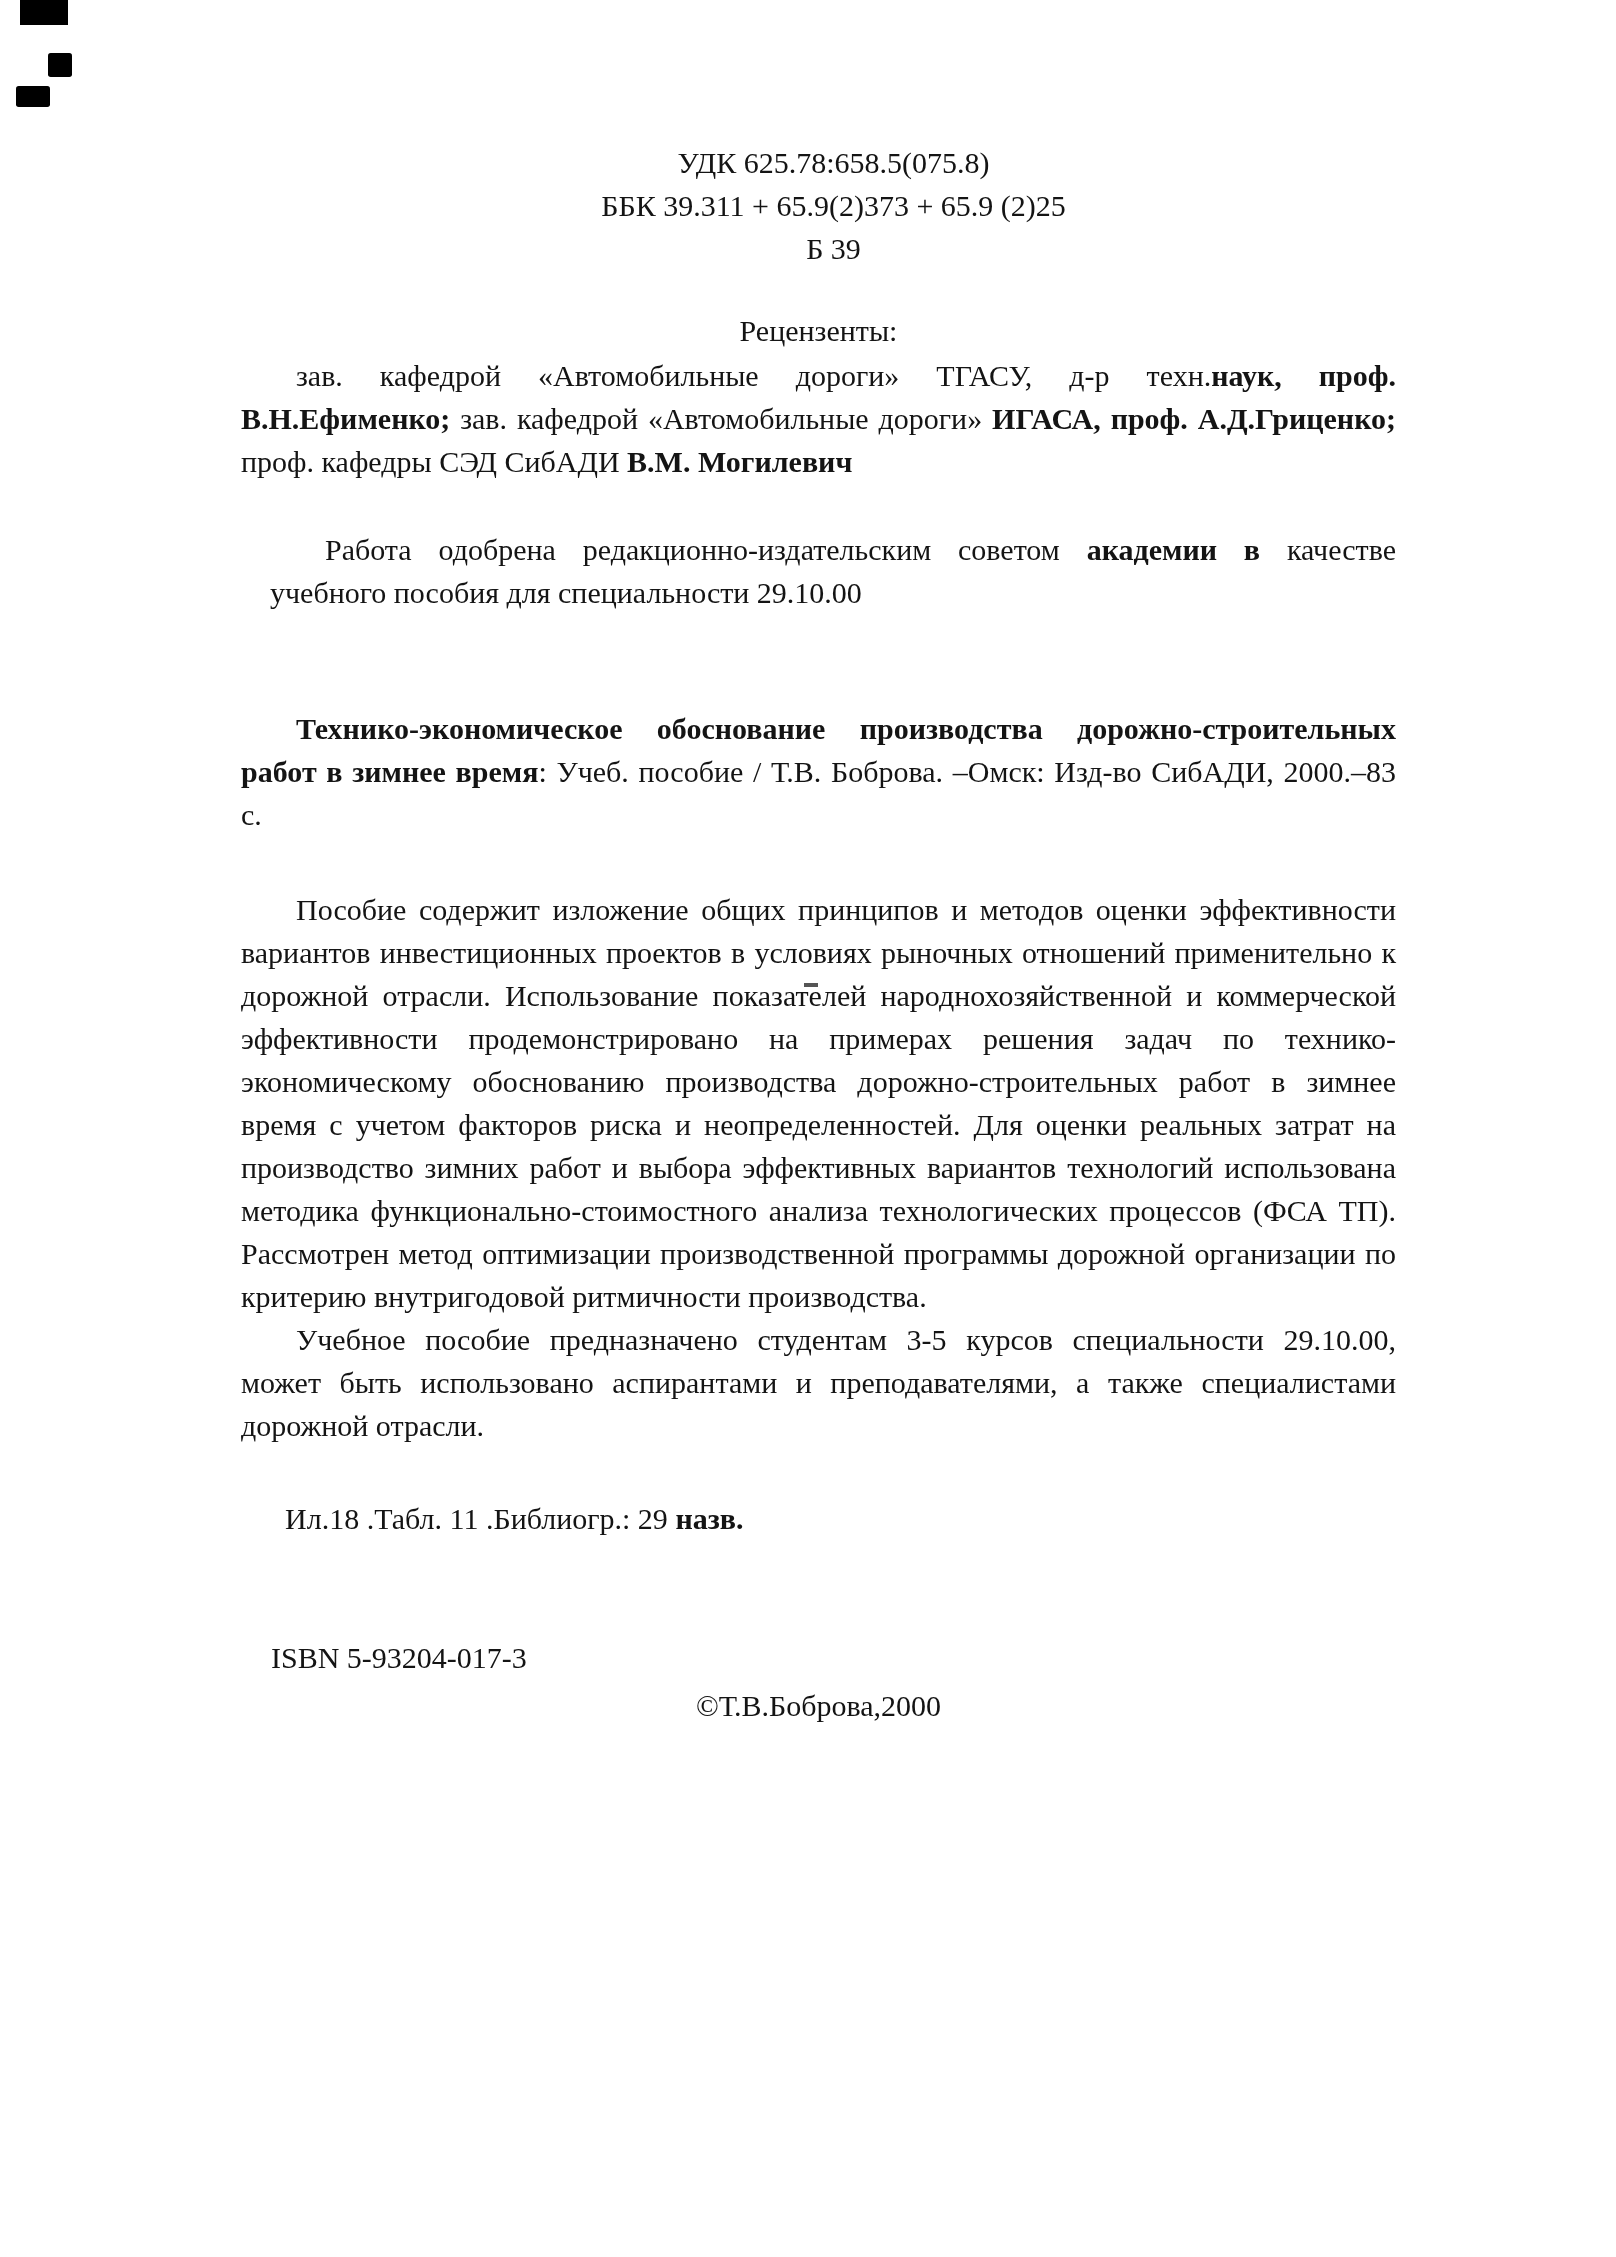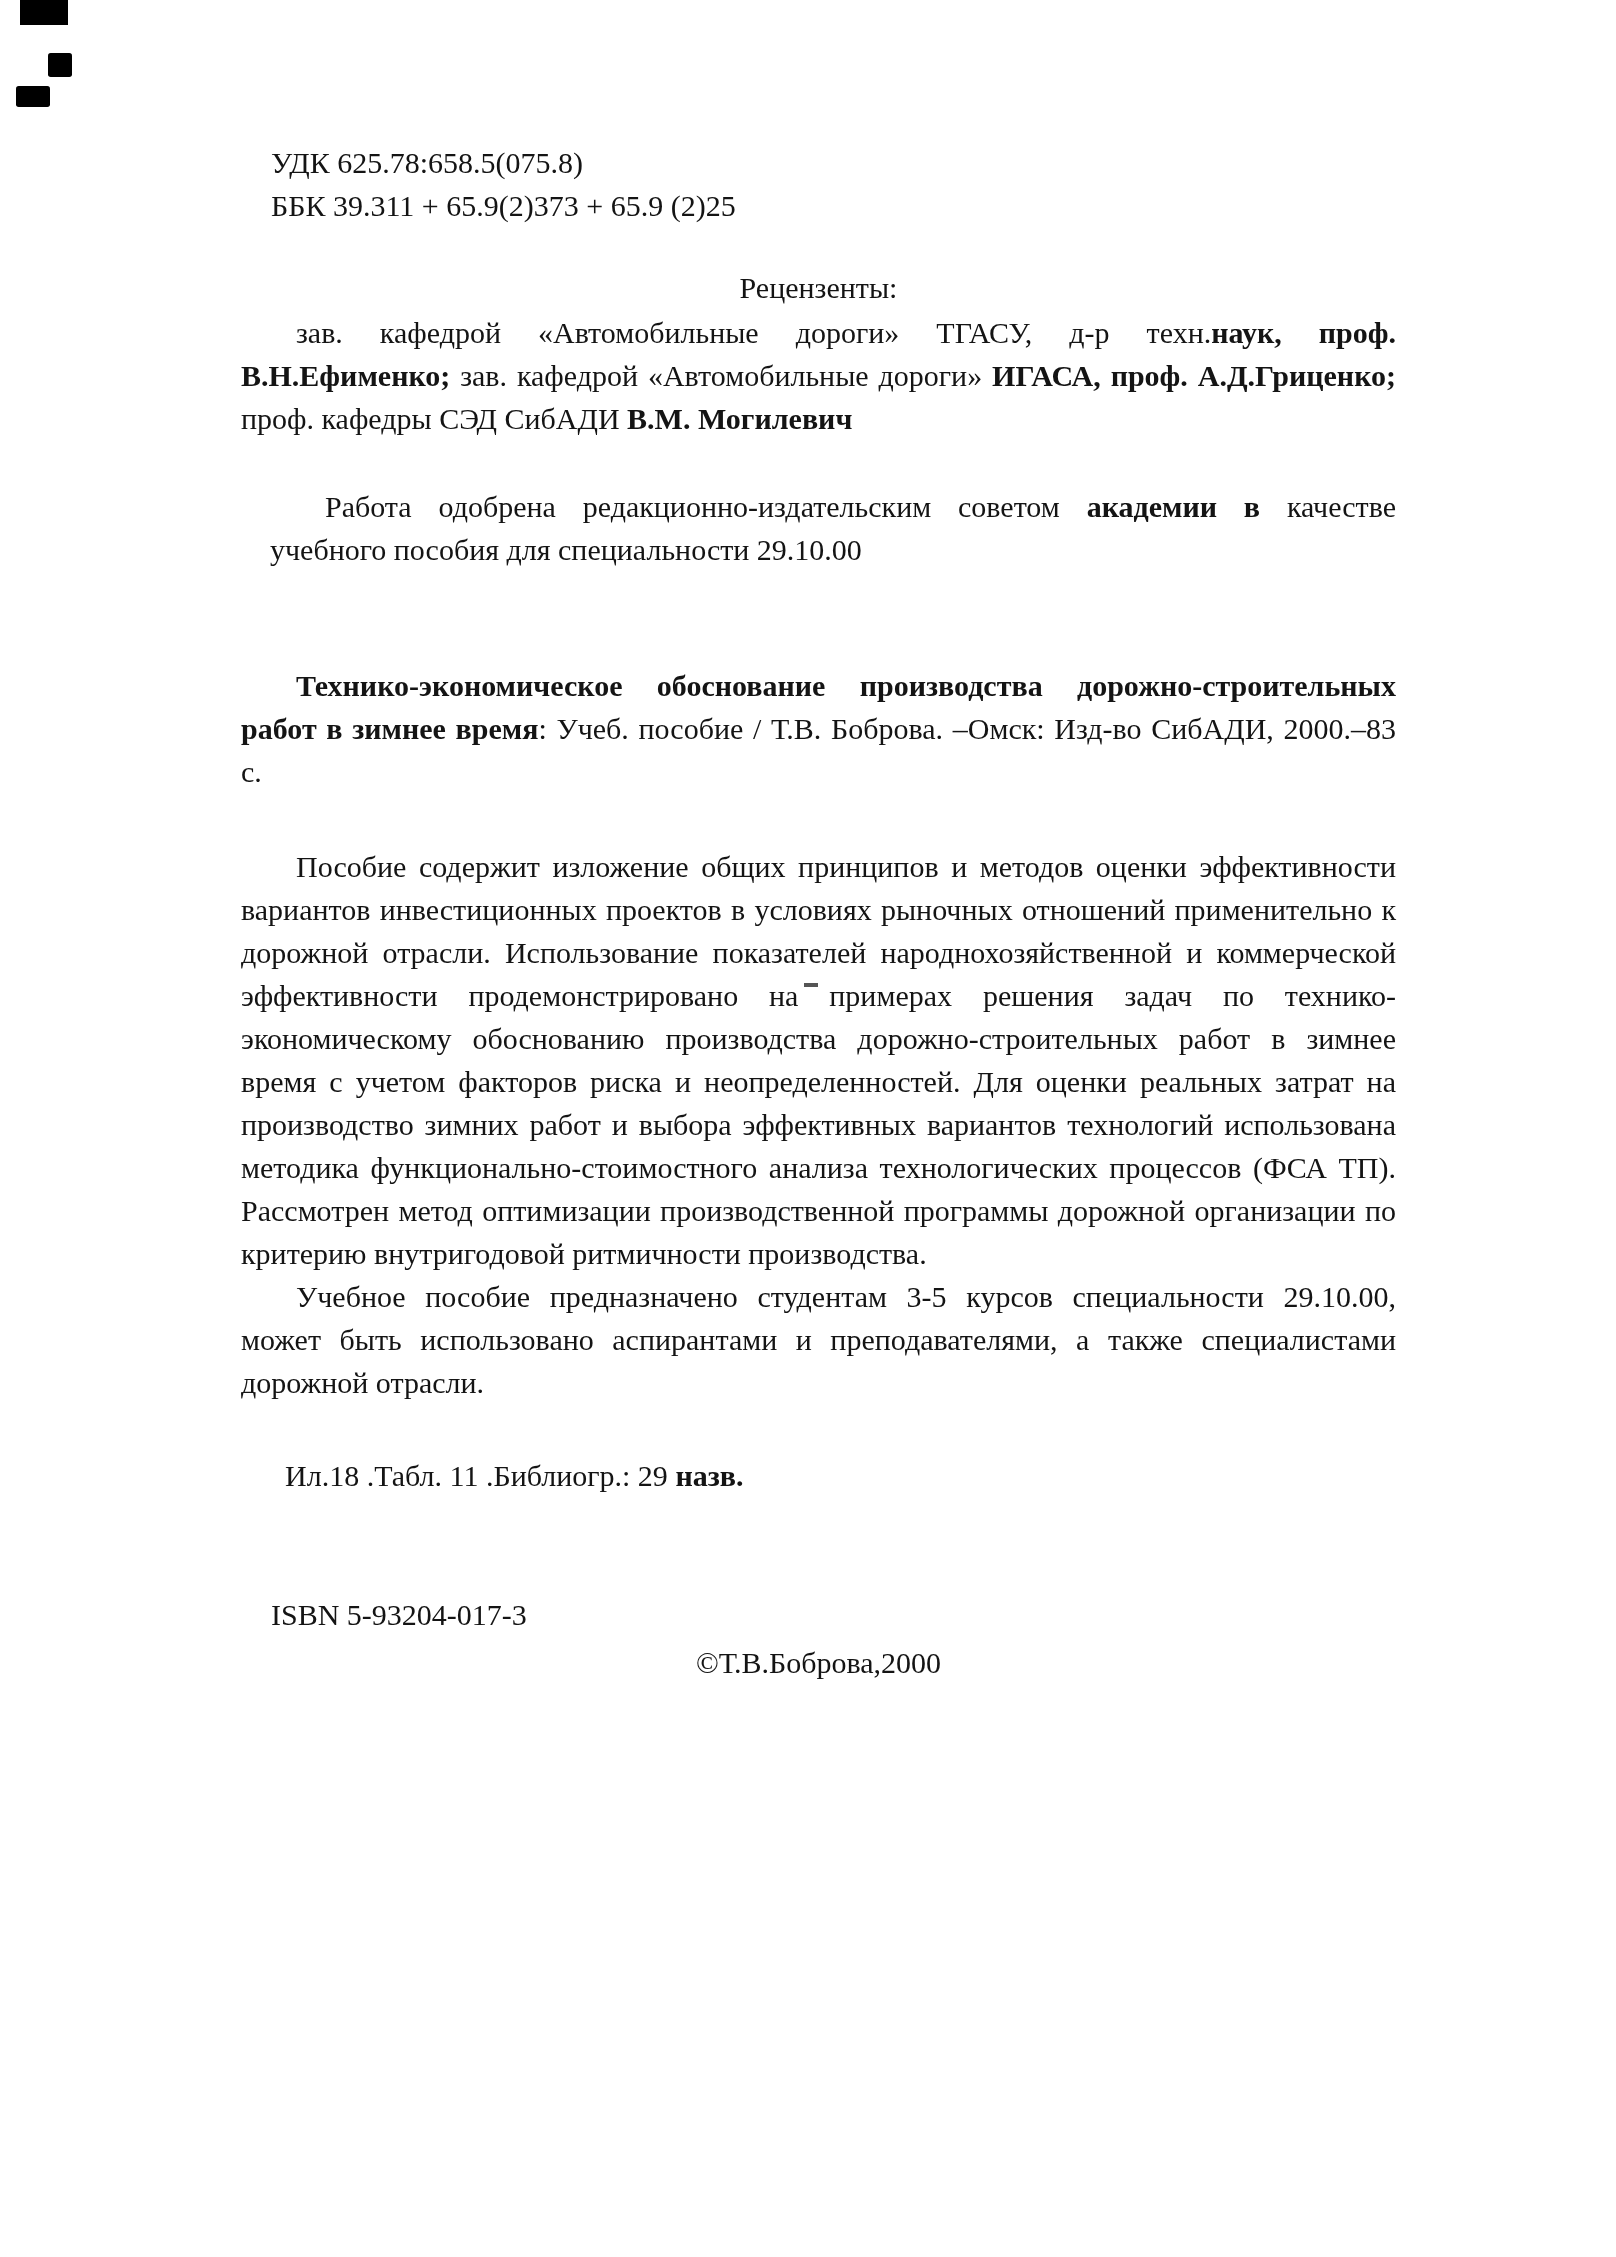--- a/index.html
+++ b/index.html
@@ -13,21 +13,21 @@
     overflow: hidden;
   }
   .content {
     position: absolute;
     left: 241px;
     top: 141px;
     width: 1155px;
     font-size: 30px;
     line-height: 43px;
   }
-  .imprint-line { margin: 0 0 0 30px; white-space: nowrap; }
+  .imprint-line { margin: 0 0 0 30px; white-space: nowrap; text-align: center; }
   .centered { text-align: center; margin: 0; }
   .para {
     text-align: justify;
     text-indent: 55px;
     margin: 0;
   }
   .b { font-weight: bold; }
   .reviewers-heading { margin-top: 39px; text-align: center; }
   .reviewers-para { margin-top: 1.8px; }
   .approval-para { margin-top: 45px; margin-left: 29px; }
@@ -51,20 +51,21 @@
 
   <div class="artifact art-1"></div>
   <div class="artifact art-2"></div>
   <div class="artifact art-3"></div>
   <div class="artifact art-4"></div>
 
   <div class="content">
 
     <p class="imprint-line">УДК 625.78:658.5(075.8)</p>
     <p class="imprint-line">ББК 39.311 + 65.9(2)373 + 65.9 (2)25</p>
+    <p class="imprint-line">Б 39</p>
 
     <p class="centered reviewers-heading">Рецензенты:</p>
 
     <p class="para reviewers-para"><span>зав. кафедрой «Автомобильные дороги» ТГАСУ, д-р техн.</span><span class="b">наук, проф.</span><span> </span><span class="b">В.Н.Ефименко;</span><span> зав. кафедрой «Автомобильные дороги» </span><span class="b">ИГАСА, проф.</span><span> </span><span class="b">А.Д.Гриценко;</span><span> проф. кафедры СЭД СибАДИ </span><span class="b">В.М. Могилевич</span></p>
 
     <p class="para approval-para"><span>Работа одобрена редакционно-издательским советом </span><span class="b">академии в</span><span> качестве учебного пособия для специальности 29.10.00</span></p>
 
     <p class="para title-para"><span class="b">Технико-экономическое обоснование производства дорожно-строительных работ в зимнее время</span><span>: Учеб. пособие / Т.В. Боброва. –Омск: Изд-во СибАДИ, 2000.–83 с.</span></p>
 
     <p class="para annot-1">Пособие содержит изложение общих принципов и методов оценки эффективности вариантов инвестиционных проектов в условиях рыночных отношений применительно к дорожной отрасли. Использование показателей народнохозяйственной и коммерческой эффективности продемонстрировано на примерах решения задач по технико-экономическому обоснованию производства дорожно-строительных работ в зимнее время с учетом факторов риска и неопределенностей. Для оценки реальных затрат на производство зимних работ и выбора эффективных вариантов технологий использована методика функционально-стоимостного анализа технологических процессов (ФСА ТП). Рассмотрен метод оптимизации производственной программы дорожной организации по критерию внутригодовой ритмичности производства.</p>

